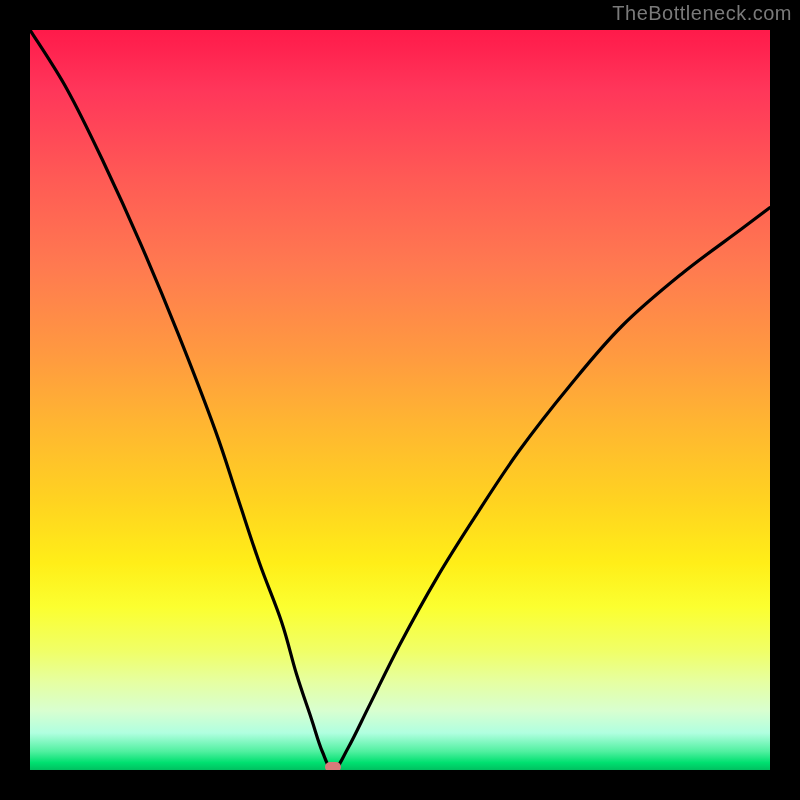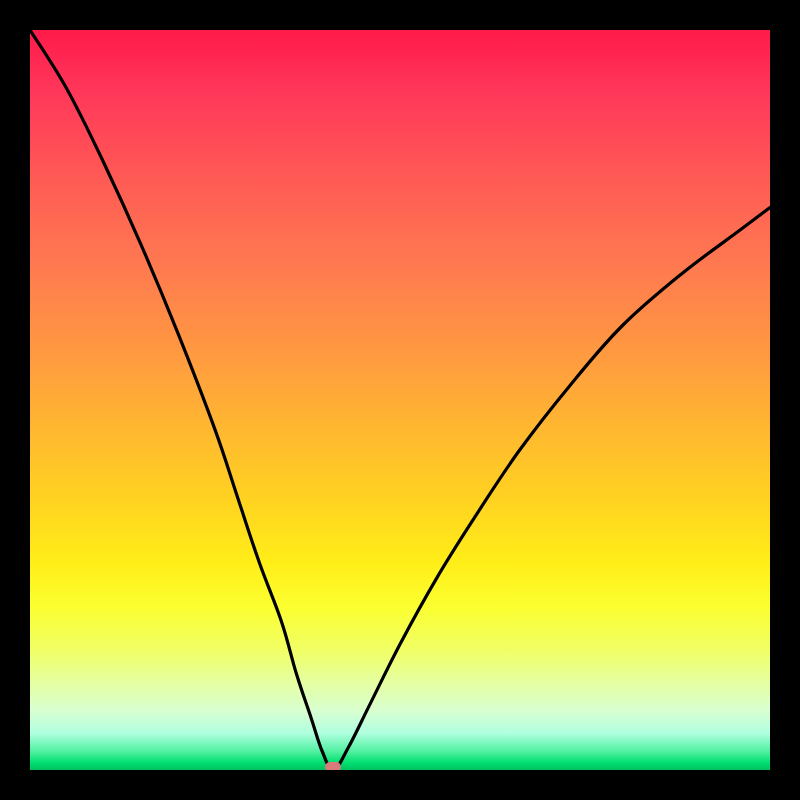--- a/index.html
+++ b/index.html
@@ -72,20 +72,21 @@
     background: #d87a7a;
     z-index: 15;
     transform: translate(-50%, -50%);
   }
 </style>
 </head>
 <body>
 
 <div class="outer">
 
+  <div class="watermark">TheBottleneck.com</div>
 
   <div class="plot-area">
     <div class="gradient"></div>
 
     <svg class="curve" viewBox="0 0 740 740" preserveAspectRatio="none">
       <path id="curve-path" fill="none" stroke="#000" stroke-width="3.2" stroke-linecap="round" stroke-linejoin="round" d="M 0 0 C 6.66 10.655999999999988, 23.68 35.223999999999926, 37 59.19999999999993 C 50.32 83.17599999999993, 60.68 105.22800000000004, 74 133.20000000000005 C 87.32 161.17200000000005, 97.68 183.96400000000003, 111 214.60000000000002 C 124.32 245.23600000000002, 134.68 270.1, 148 303.40000000000003 C 161.32 336.70000000000005, 174.344 370.296, 185 399.59999999999997 C 195.656 428.90399999999994, 199.20800000000003 442.224, 207.20000000000002 466.2 C 215.192 490.176, 221.40800000000002 510.15599999999995, 229.4 532.8 C 237.392 555.444, 244.94000000000003 572.02, 251.60000000000002 592 C 258.26 611.98, 261.072 626.4839999999999, 266.4 643.8 C 271.72799999999995 661.116, 276.538 674.214, 281.2 688.2 C 285.86199999999997 702.186, 288.30400000000003 712.176, 292.3 721.5 C 296.296 730.824, 298.738 740.666, 303.4 740 C 308.06199999999995 739.334, 311.53999999999996 729.788, 318.2 717.8 C 324.86 705.8119999999999, 331.076 692.048, 340.40000000000003 673.4 C 349.72400000000005 654.752, 358.012 636.844, 370 614.2 C 381.988 591.556, 393.68000000000006 570.244, 407.00000000000006 547.6 C 420.32000000000005 524.956, 429.348 511.044, 444 488.4 C 458.652 465.756, 471.08400000000006 445.776, 488.40000000000003 421.8 C 505.716 397.824, 521.5519999999999 377.844, 540.1999999999999 355.2 C 558.848 332.556, 572.02 315.98, 592 296 C 611.98 276.02, 629.888 261.51599999999996, 651.2 244.2 C 672.5120000000001 226.88400000000001, 694.4159999999999 211.78800000000007, 710.4 199.80000000000007 C 726.384 187.81200000000007, 734.672 181.59600000000003, 740 177.60000000000002"></path>
     </svg>
 
     <div id="marker" class="marker" style="left: 303.4px; top: 737px; background: rgb(216, 122, 122);"></div>
   </div>

